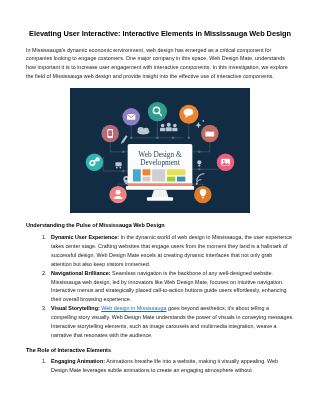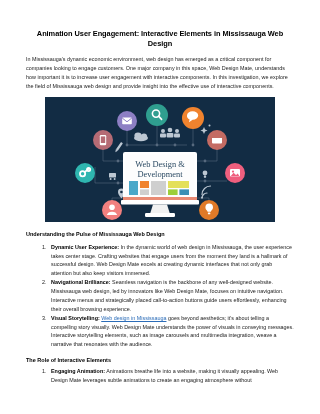--- a/index.html
+++ b/index.html
@@ -41,21 +41,21 @@
     color: #222222;
     letter-spacing: 0.01px;
   }
   .figure-wrap {
     margin-top: 7px;
     display: flex;
     justify-content: center;
   }
   .figure {
     position: relative;
-    width: 230px;
+    width: 180px;
     height: 125px;
     background: #122c44;
     overflow: hidden;
   }
   .fig-svg { display:block; width:100%; height:100%; }
 
   .section-heading {
     margin: 9px 0 0 0;
     font-size: 5.5px;
     font-weight: bold;
@@ -90,21 +90,21 @@
     font-size: 5.5px;
     font-weight: bold;
     color: #000000;
   }
 </style>
 </head>
 <body>
 
 <div class="page">
 
-  <h1 class="doc-title">Animation User Engagement: Interactive Elements in Mississauga Web Design</h1>
+  <h1 class="doc-title">Elevating User Interactive: Interactive Elements in Mississauga Web Design</h1>
 
   <p class="intro">In Mississauga's dynamic economic environment, web design has emerged as a critical component for companies looking to engage customers. One major company in this space, Web Design Mate, understands how important it is to increase user engagement with interactive components. In this investigation, we explore the field of Mississauga web design and provide insight into the effective use of interactive components.</p>
 
   <div class="figure-wrap">
     <div class="figure">
       <svg class="fig-svg" viewBox="0 0 206 125" xmlns="http://www.w3.org/2000/svg">
         <rect x="0" y="0" width="206" height="125" fill="#122c44"></rect>
 
         <g stroke="#56697e" stroke-width="0.6" fill="none">
           <path d="M70,33 L70,48 L130,48"></path>

